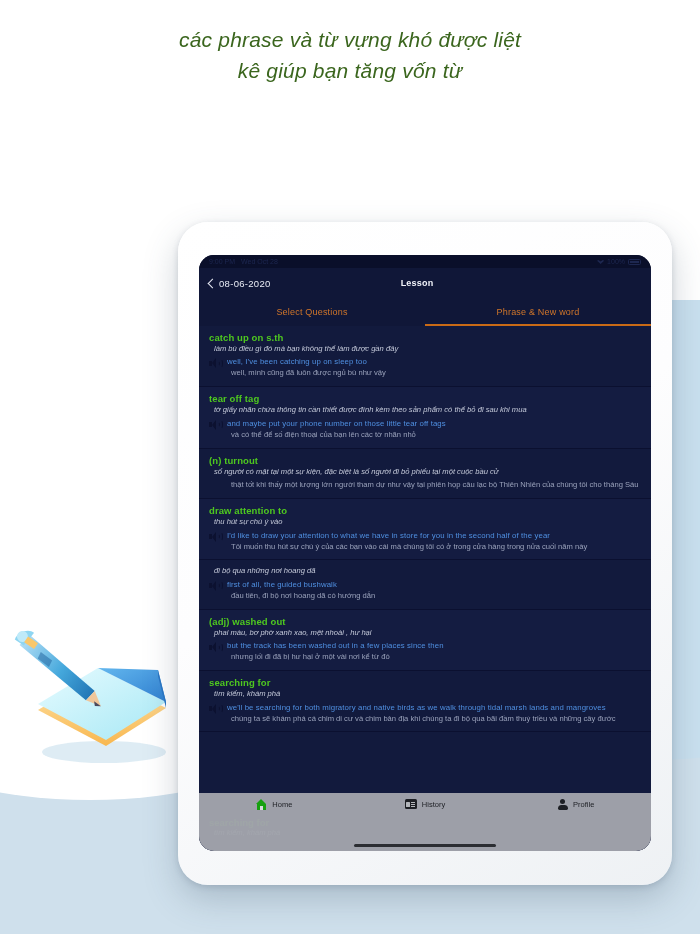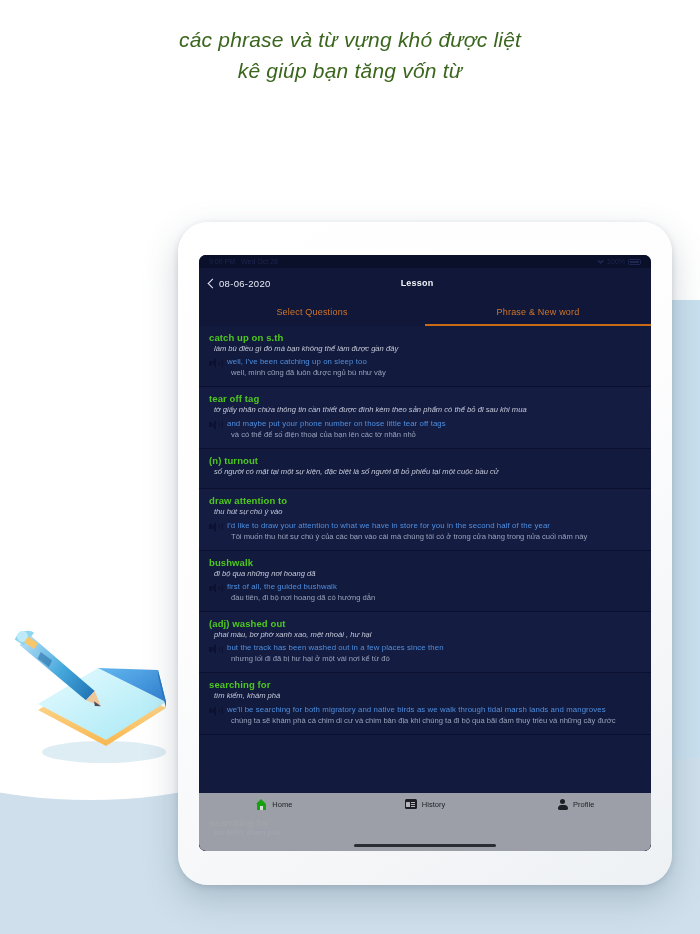--- a/index.html
+++ b/index.html
@@ -70,21 +70,21 @@
     width: 494px; height: 663px;
     background: linear-gradient(150deg,#ffffff 0%,#fdfdfe 45%,#eef1f4 100%);
     border-radius: 30px;
     box-shadow: 0 14px 34px rgba(60,80,100,.26), 0 2px 6px rgba(60,80,100,.18);
   }
   .screen {
     position: absolute;
     left: 21px; top: 33px;
     width: 452px; height: 596px;
     background: #0d1333;
-    border-radius: 7px;
+    border-radius: 15px;
     overflow: hidden;
     display: flex;
     flex-direction: column;
   }
 
   
   .statusbar {
     height: 13px; flex: 0 0 13px;
     background: #0a0f2a;
     display: flex; align-items: center;
@@ -367,37 +367,37 @@
                 <i class="w1"></i>
                 <i class="w2"></i>
               </span>
               <span class="e-ex">and maybe put your phone number on those little tear off tags</span>
             </div>
             <div class="e-trans">và có thể để số điện thoại của bạn lên các tờ nhãn nhỏ</div>
           </div>
           <div class="entry">
             <div class="e-head">(n) turnout</div>
             <div class="e-def">số người có mặt tại một sự kiện, đặc biệt là số người đi bỏ phiếu tại một cuộc bầu cử</div>
+            <div class="e-trans">thật tốt khi thấy một lượng lớn người tham dự như vậy tại phiên họp câu lạc bộ Thiên Nhiên của chúng tôi cho tháng Sáu</div>
           </div>
           <div class="entry">
             <div class="e-head">draw attention to</div>
             <div class="e-def">thu hút sự chú ý vào</div>
             <div class="e-ex-row">
               <span class="spk">
                 <i class="body"></i>
                 <i class="cone"></i>
                 <i class="w1"></i>
                 <i class="w2"></i>
               </span>
               <span class="e-ex">I'd like to draw your attention to what we have in store for you in the second half of the year</span>
             </div>
             <div class="e-trans">Tôi muốn thu hút sự chú ý của các bạn vào cái mà chúng tôi có ở trong cửa hàng trong nửa cuối năm này</div>
           </div>
           <div class="entry">
-            <div class="e-head">bushwalk</div>
             <div class="e-def">đi bộ qua những nơi hoang dã</div>
             <div class="e-ex-row">
               <span class="spk">
                 <i class="body"></i>
                 <i class="cone"></i>
                 <i class="w1"></i>
                 <i class="w2"></i>
               </span>
               <span class="e-ex">first of all, the guided bushwalk</span>
             </div>

